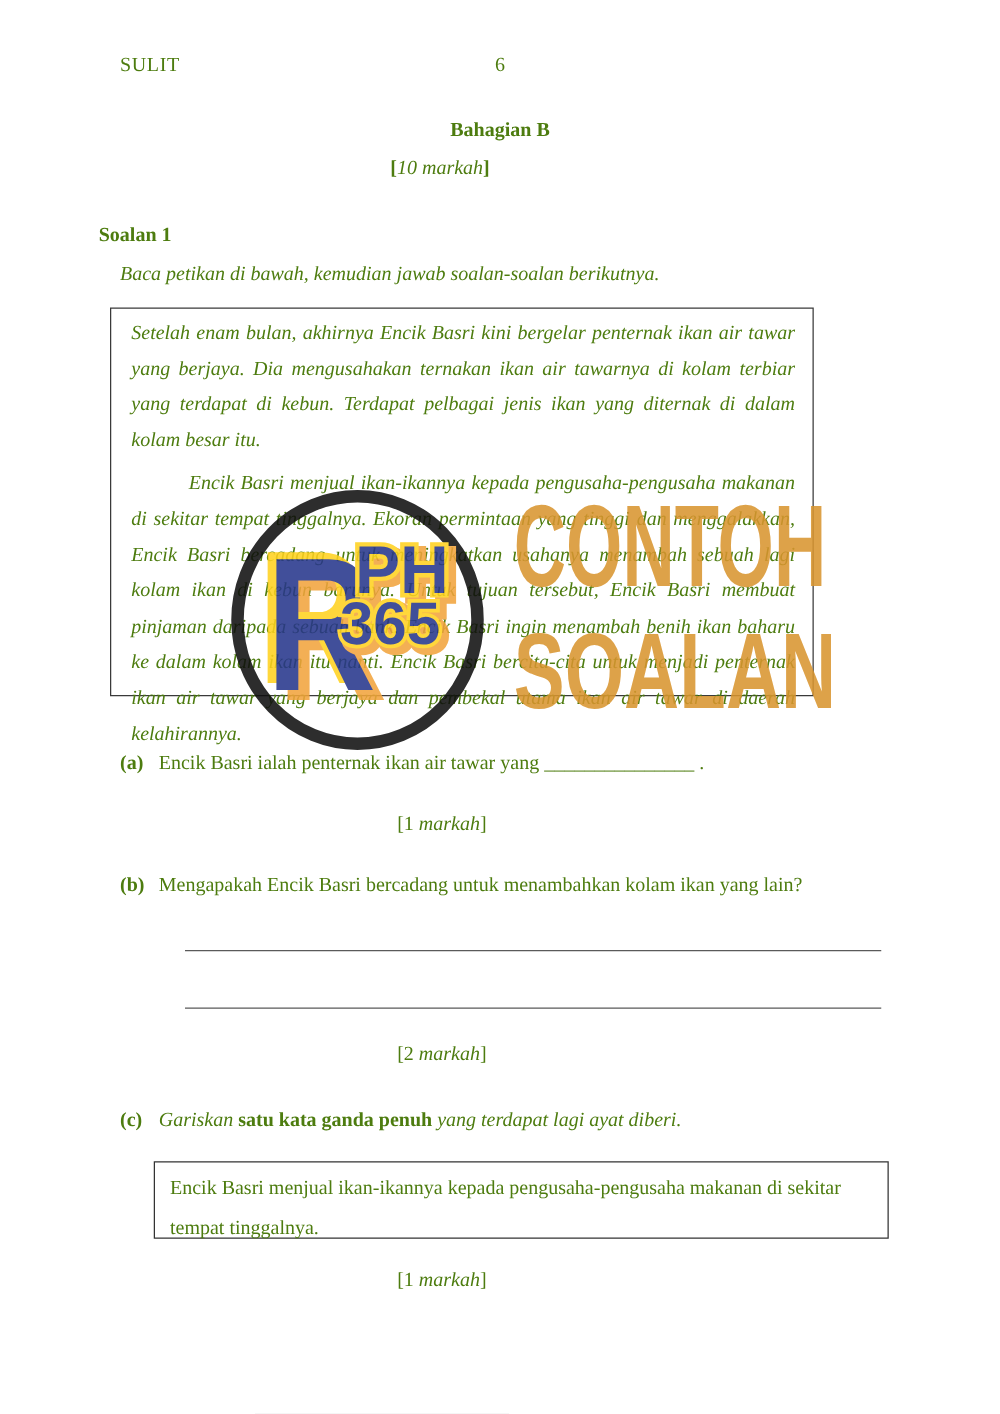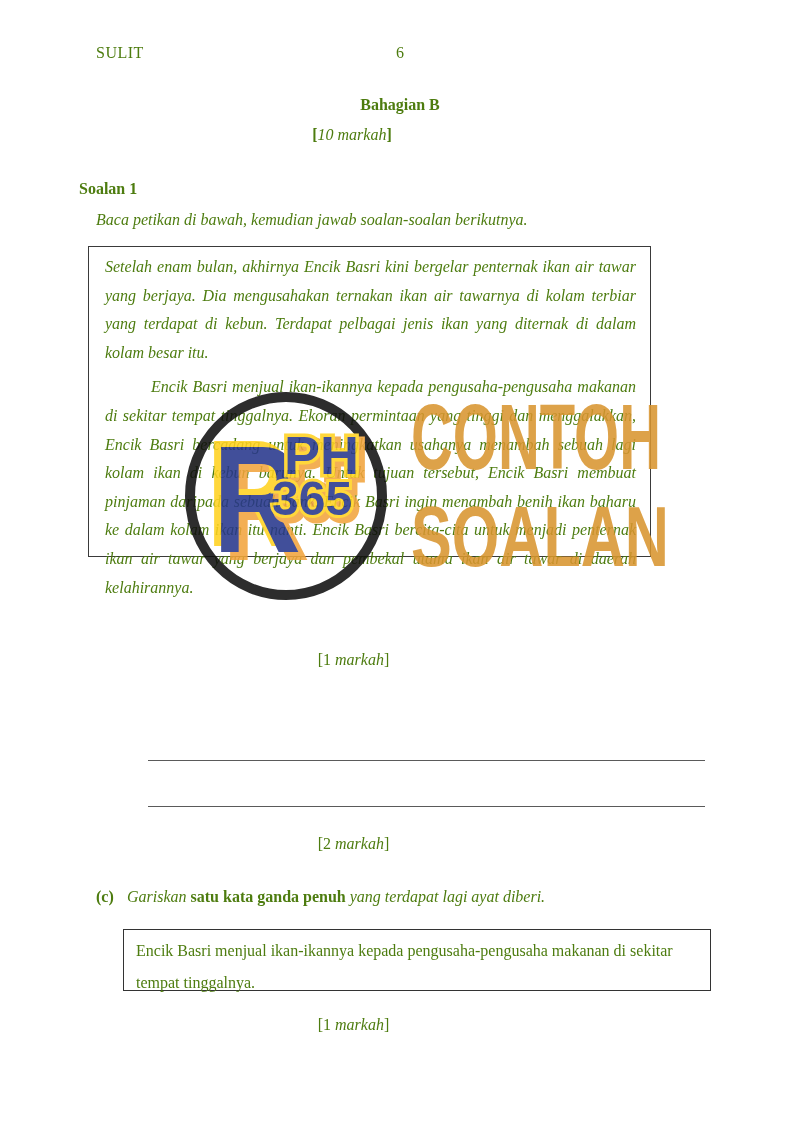--- a/index.html
+++ b/index.html
@@ -70,24 +70,31 @@
   </div>
 
   <div class="abs q-title">Soalan 1</div>
   <div class="abs q-instr">Baca petikan di bawah, kemudian jawab soalan-soalan berikutnya.</div>
 
   <div class="abs passage-box">
     <p class="p1">Setelah enam bulan, akhirnya Encik Basri kini bergelar penternak ikan air tawar yang berjaya. Dia mengusahakan ternakan ikan air tawarnya di kolam terbiar yang terdapat di kebun. Terdapat pelbagai jenis ikan yang diternak di dalam kolam besar itu.</p>
     <p class="p2">Encik Basri menjual ikan-ikannya kepada pengusaha-pengusaha makanan di sekitar tempat tinggalnya. Ekoran permintaan yang tinggi dan menggalakkan, Encik Basri bercadang untuk meningkatkan usahanya menambah sebuah lagi kolam ikan di kebun barunya. Untuk tujuan tersebut, Encik Basri membuat pinjaman daripada sebuah bank. Encik Basri ingin menambah benih ikan baharu ke dalam kolam ikan itu nanti. Encik Basri bercita-cita untuk menjadi penternak ikan air tawar yang berjaya dan pembekal utama ikan air tawar di daerah kelahirannya.</p>
   </div>
 
+  <div class="abs q-row" style="top:602px;">
+    <span class="q-label">(a)</span><span class="q-text">Encik Basri ialah penternak ikan air tawar yang</span>
+    <span>_______________</span><span> .</span>
+  </div>
   <div class="abs marks-line" style="top:651px;">
     <span>[</span><span>1 </span><span class="unit">markah</span><span>]</span>
   </div>
 
+  <div class="abs q-row" style="top:700px;">
+    <span class="q-label">(b)</span><span class="q-text">Mengapakah Encik Basri bercadang untuk menambahkan kolam ikan yang lain?</span>
+  </div>
   <div class="abs answer-rule" style="top:760px;"></div>
   <div class="abs answer-rule" style="top:806px;"></div>
   <div class="abs marks-line" style="top:835px;">
     <span>[</span><span>2 </span><span class="unit">markah</span><span>]</span>
   </div>
 
   <div class="abs q-row" style="top:888px;">
     <span class="q-label">(c)</span><span class="c-lead">Gariskan </span><span class="c-bold">satu kata ganda penuh</span><span class="c-lead"> yang terdapat lagi ayat diberi.</span>
   </div>
   <div class="abs c-box">

